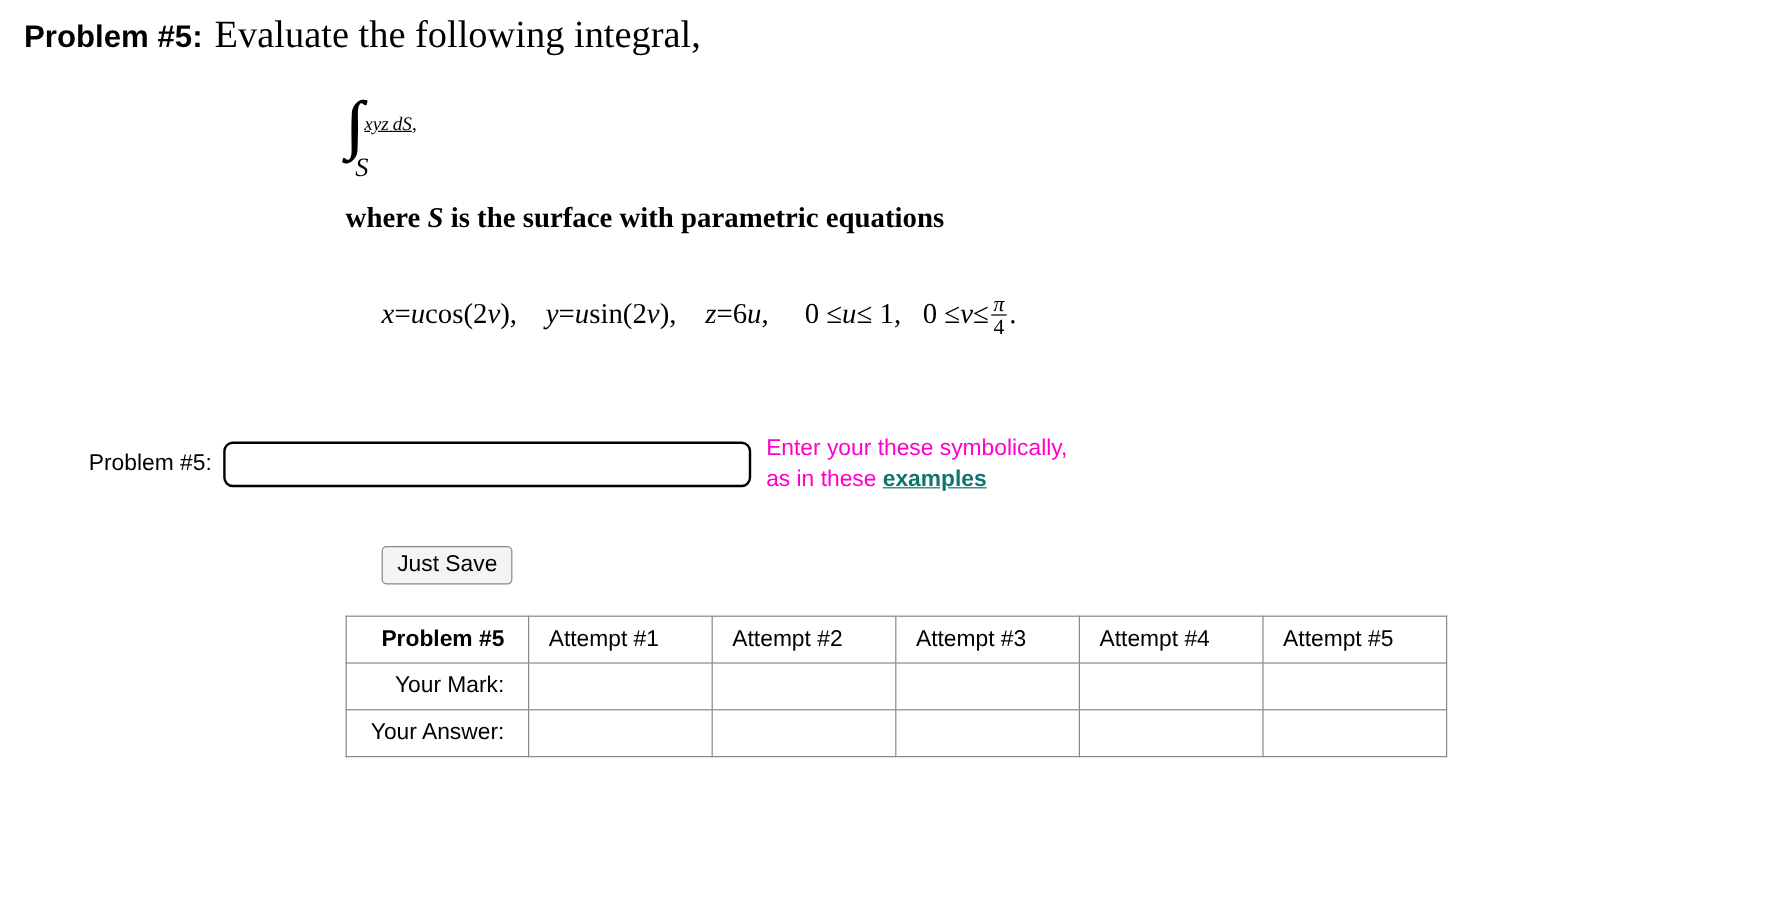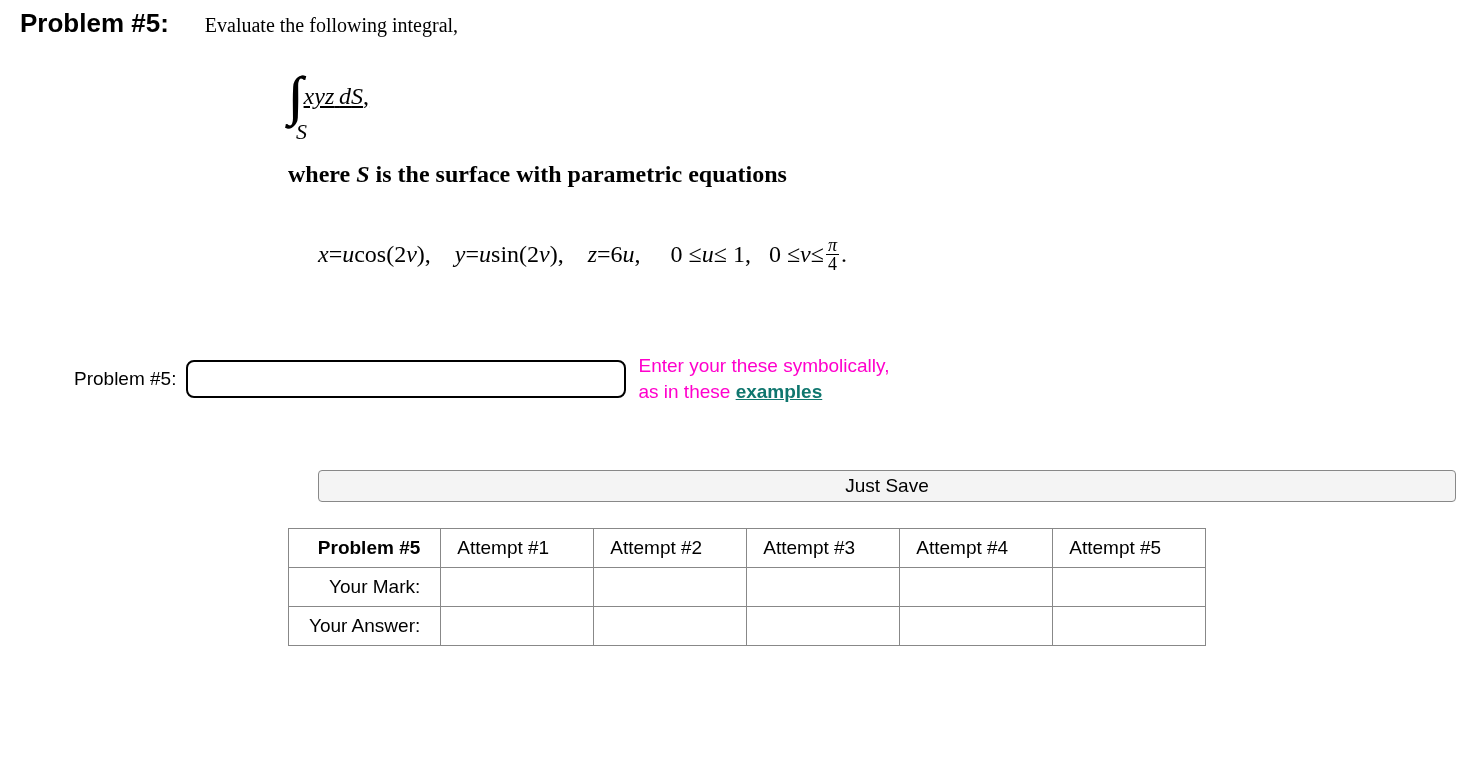--- a/index.html
+++ b/index.html
@@ -21,23 +21,22 @@
     gap: 10px;
   }
   .problem-label {
     font-weight: 900;
     font-size: 26px;
     font-family: Verdana, Geneva, sans-serif;
     white-space: nowrap;
   }
   .instruction {
     font-family: Georgia, "Times New Roman", serif;
-    font-size: 20px;
+    font-size: 32px;
     margin-top: 2px;
-    margin-left: 26px;
   }
   .math-indent {
     margin-left: 268px;
   }
   .integral-block {
     margin-top: 30px;
     line-height: 1.0;
   }
   .integral-row {
     display: flex;
@@ -46,21 +45,21 @@
   .dbl-int {
     font-family: Georgia, "Times New Roman", serif;
     font-size: 54px;
     font-style: italic;
     letter-spacing: -14px;
     margin-right: 14px;
   }
   .integrand {
     font-family: Georgia, "Times New Roman", serif;
     font-style: italic;
-    font-size: 24px;
+    font-size: 16px;
     text-decoration: underline;
   }
   .integrand .roman { font-style: normal; }
   .int-sub {
     font-family: Georgia, "Times New Roman", serif;
     font-style: italic;
     font-size: 22px;
     margin-left: 8px;
     margin-top: -2px;
   }
@@ -120,25 +119,24 @@
     font-size: 19px;
     margin-left: 12px;
     line-height: 1.35;
   }
   .hint-text a {
     color: #0f766e;
     font-weight: bold;
   }
 
   .button-row {
-    margin-top: 66px;
+    margin-top: 43px;
     margin-left: 298px;
     display: flex;
     gap: 20px;
-    flex-direction: column;
   }
   .ui-button {
     font-family: Verdana, Geneva, sans-serif;
     font-size: 19px;
     padding: 4px 12px;
     background: #f4f4f4;
     border: 1px solid #888;
     border-radius: 4px;
     cursor: pointer;
   }

